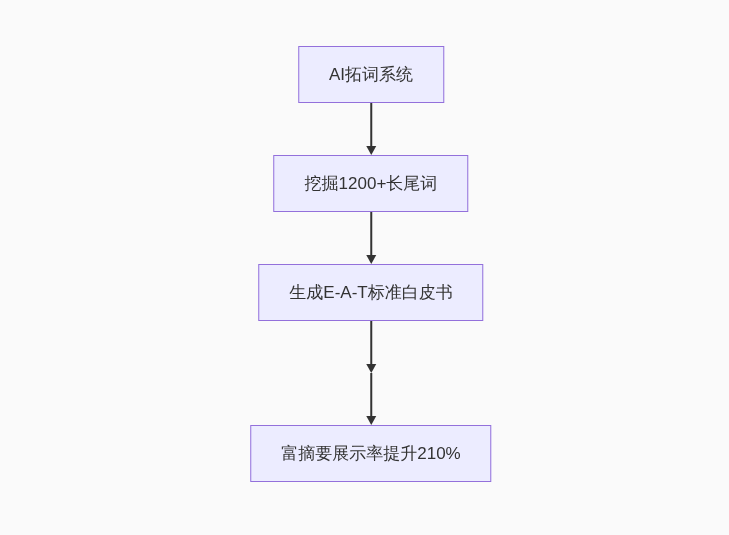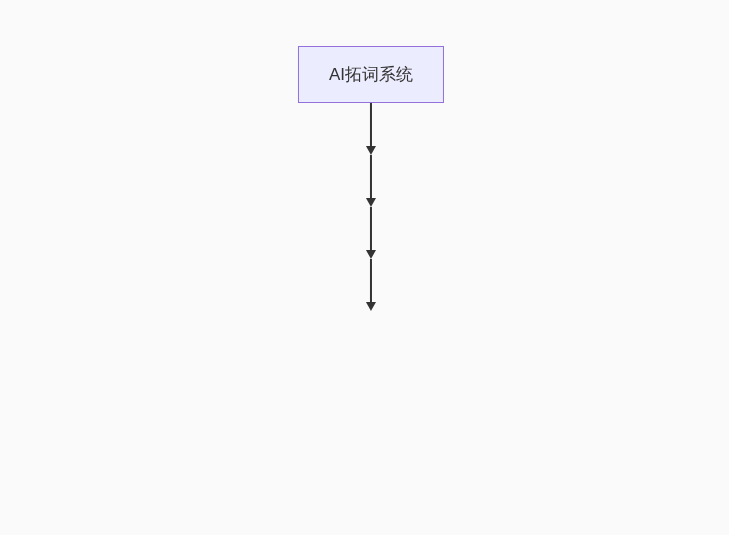--- a/index.html
+++ b/index.html
@@ -65,33 +65,42 @@
 
     <div class="node">
       <span>AI拓词系统</span>
     </div>
 
     <div class="arrow">
       <div class="line"></div>
       <div class="head"></div>
     </div>
 
+    <div class="node">
+      <span>挖掘1200+长尾词</span>
+    </div>
+
+    <div class="arrow">
+      <div class="line"></div>
+      <div class="head"></div>
+    </div>
+
+    <div class="node">
+      <span>生成E-A-T标准白皮书</span>
+    </div>
 
     <div class="arrow">
       <div class="line"></div>
       <div class="head"></div>
     </div>
 
 
     <div class="arrow">
       <div class="line"></div>
       <div class="head"></div>
     </div>
 
-
-    <div class="arrow">
-      <div class="line"></div>
-      <div class="head"></div>
+    <div class="node">
+      <span>富摘要展示率提升210%</span>
     </div>
-
 
   </div>
 </div>
 
 </body></html>

